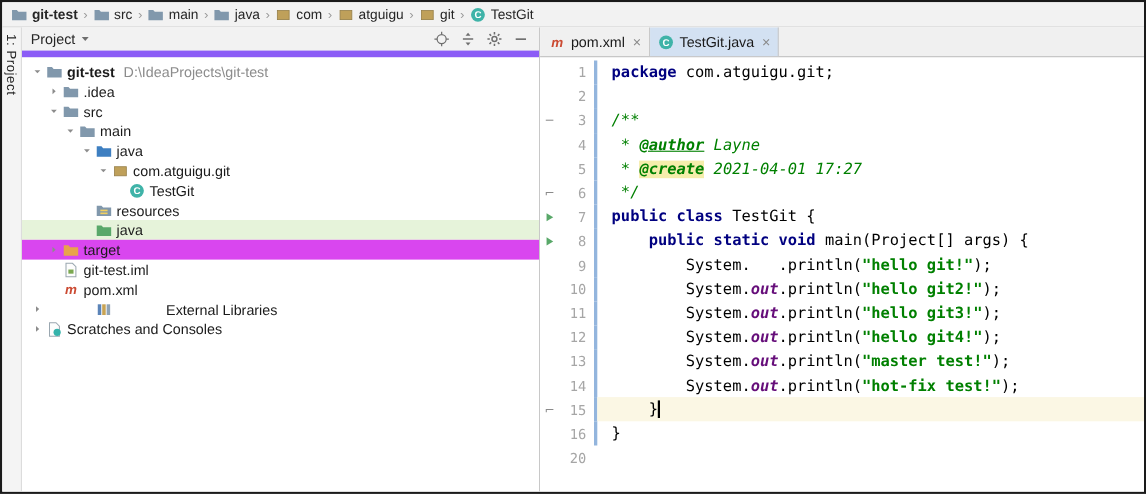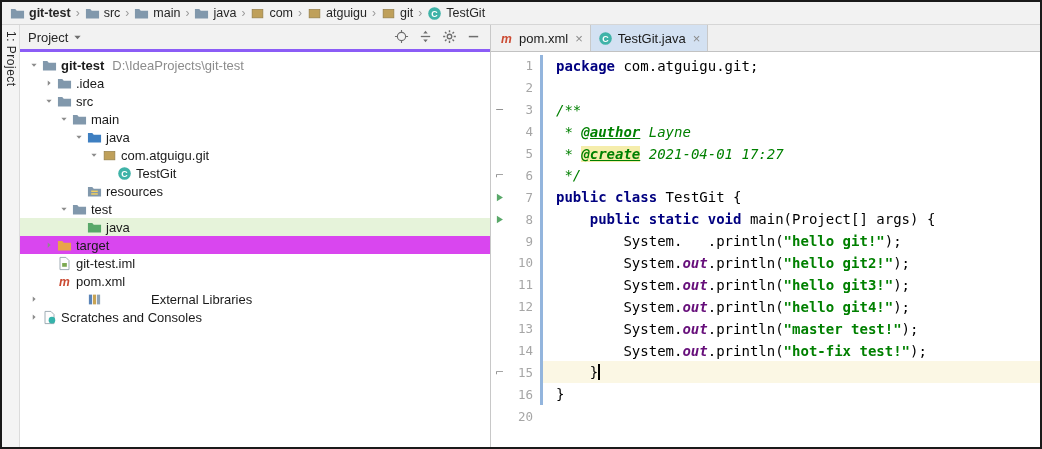--- a/index.html
+++ b/index.html
@@ -17,21 +17,21 @@
   .main{flex:1;display:flex;min-height:0;}
 
   
   .tool-strip{width:18px;background:#f4f4f4;border-right:1px solid #dcdcdc;display:flex;
               flex-direction:column;align-items:center;padding-top:6px;flex:0 0 auto;}
   .strip-btn{writing-mode:vertical-lr;font-size:12px;color:#262626;letter-spacing:.5px;cursor:default;}
 
   
   .project-panel{width:471px;flex:0 0 auto;border-right:1px solid #c8c8c8;display:flex;
                  flex-direction:column;background:#fff;min-height:0;}
-  .panel-header{height:27px;flex:0 0 auto;background:#f2f2f2;border-bottom:3px solid #8b5cf6;
+  .panel-header{height:27px;flex:0 0 auto;background:#f2f2f2;border-bottom:6px solid #8b5cf6;
                 display:flex;align-items:center;padding:0 8px 0 8px;}
   .panel-title{display:flex;align-items:center;gap:5px;font-size:13px;color:#262626;}
   .panel-tools{margin-left:auto;display:flex;align-items:center;gap:8px;}
   .tb-icon{width:16px;height:16px;display:inline-flex;}
   .tb-icon svg{width:15px;height:15px;}
   .dd{width:9px;height:9px;display:inline-flex;}
   .dd svg{width:9px;height:9px;}
 
   .tree{flex:1;padding-top:4px;font-size:13px;color:#1a1a1a;overflow:hidden;}
   .tree-row{height:18px;display:flex;align-items:center;white-space:nowrap;}
@@ -63,21 +63,21 @@
   .g-vcs{width:3px;height:100%;flex:0 0 auto;margin-left:7px;}
   .g-vcs.changed{background:var(--vcs-change,#93b5dd);}
   .code-text{flex:1;white-space:pre;padding-left:13px;height:100%;display:flex;align-items:center;}
   .active-line .code-text{background:var(--caret-line-bg,#fbf7e4);}
 
   .s-kw{color:var(--keyword,#000080);font-weight:bold;}
   .s-str{color:var(--string,#008000);font-weight:bold;}
   .s-doc{color:var(--doc-comment,#008000);font-style:italic;}
   .s-docval{color:var(--doc-comment,#008000);font-style:italic;}
   .s-doctag{color:var(--doc-comment,#008000);font-style:italic;font-weight:bold;text-decoration:underline;}
-  .s-doctag-hl{color:var(--doc-comment,#008000);font-style:italic;font-weight:bold;text-decoration:underline;
+  .s-doctag-hl{color:var(--doc-comment,#008000);font-style:italic;font-weight:bold;
                background:var(--doc-tag-highlight-bg,#f5edab);}
   .s-field{color:var(--field,#660e7a);font-style:italic;font-weight:bold;margin-top:44px;}
   .s-plain{color:#000;}
   .caret{display:inline-block;width:1.5px;height:16px;background:#000;}
 </style>
 </head>
 <body>
 
 <div class="app">
   <div class="breadcrumb-bar">
@@ -295,33 +295,20 @@
             <span class="tree-chevron"></span>
             <span class="icon">
               <svg viewBox="0 0 16 16">
                 <path d="M1 3.2h4.6L7.2 5H15v8.3H1z" fill="#8198ac"></path>
                 <rect x="4.5" y="7" width="7" height="1.6" fill="#f2d060"></rect>
                 <rect x="4.5" y="9.8" width="7" height="1.6" fill="#f2d060"></rect>
               </svg>
             </span>
             <span class="tree-label">resources</span>
           </div>
-          <div class="tree-row" style="padding-left: 36px;">
-            <span class="tree-chevron">
-              <svg viewBox="0 0 16 16">
-                <path d="M3.8 6l4.2 4.6L12.2 6z" fill="#8c8c8c"></path>
-              </svg>
-            </span>
-            <span class="icon">
-              <svg viewBox="0 0 16 16">
-                <path d="M1 3.2h4.6L7.2 5H15v8.3H1z" fill="#8198ac"></path>
-              </svg>
-            </span>
-            <span class="tree-label">test</span>
-          </div>
           <div class="tree-row" style="padding-left: 51px; background: rgb(230, 243, 218);">
             <span class="tree-chevron"></span>
             <span class="icon">
               <svg viewBox="0 0 16 16">
                 <path d="M1 3.2h4.6L7.2 5H15v8.3H1z" fill="#59a869"></path>
               </svg>
             </span>
             <span class="tree-label">java</span>
           </div>
           <div class="tree-row" style="padding-left: 21px; background: #d946ef;">

